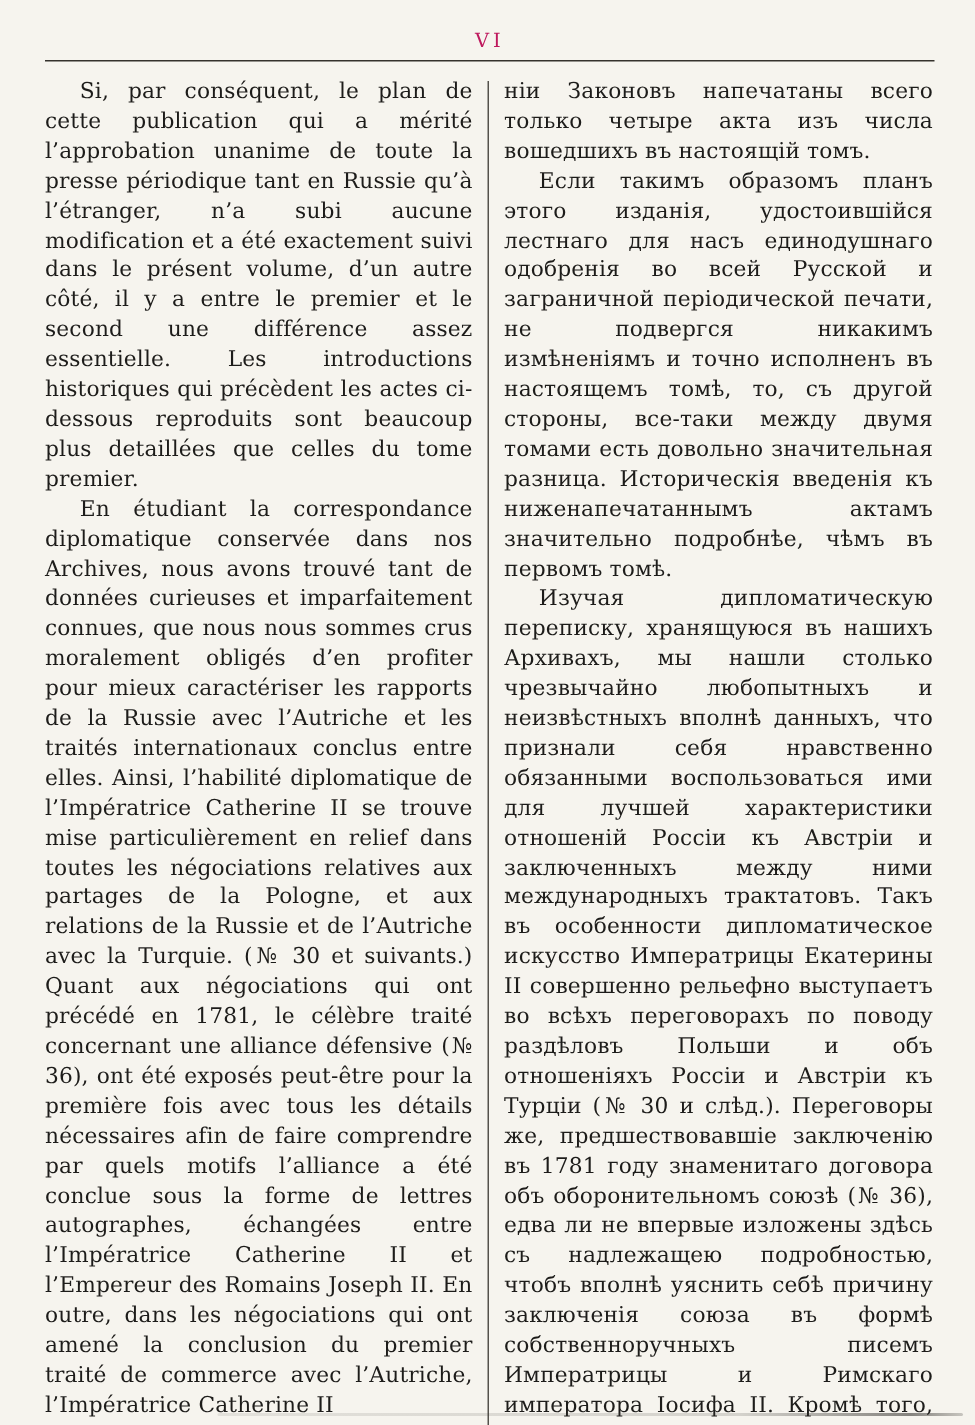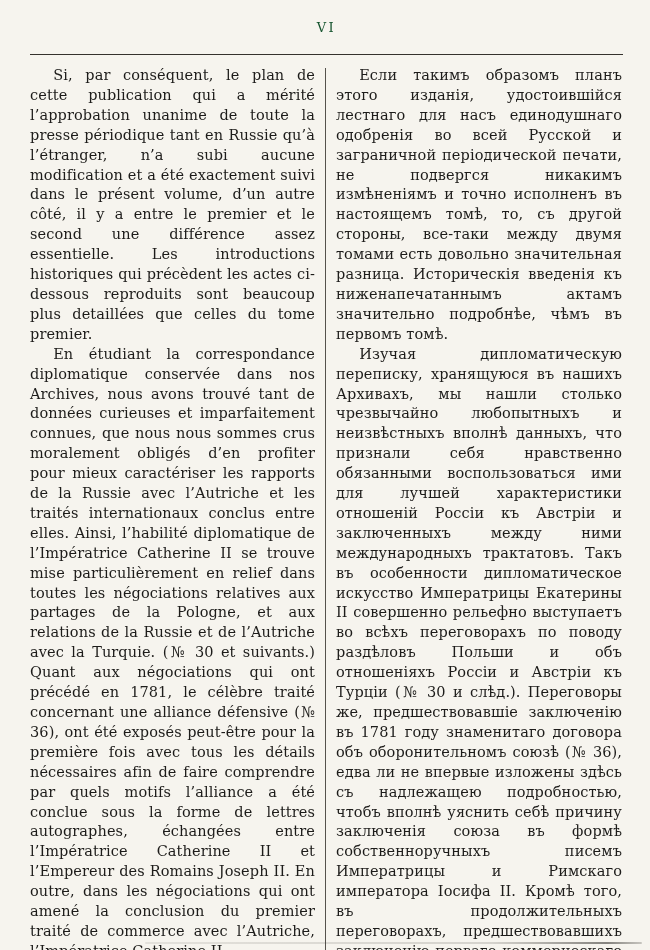--- a/index.html
+++ b/index.html
@@ -19,22 +19,22 @@
     position: absolute;
     top: 0; left: 0; right: 0; bottom: 0;
     padding: 20px 27px 0 30px;
     box-sizing: border-box;
   }
   .page-number {
     text-align: center;
     font-size: 13px;
     letter-spacing: 2.5px;
     font-weight: normal;
-    color: #14532d;
-    margin-bottom: 19px;
+    color: #be185d;
+    margin-bottom: 5px;
   }
   .header-rule {
     height: 0;
     border-top: 1.3px solid #35322d;
     margin: 3px 0 11px 0;
   }
   .columns {
     display: flex;
     align-items: stretch;
   }
@@ -82,20 +82,21 @@
   <div class="columns">
 
     <div class="col left">
       <p class="indent">Si, par conséquent, le plan de cette publication qui a mérité l’approbation unanime de toute la presse périodique tant en Russie qu’à l’étranger, n’a subi aucune modification et a été exactement suivi dans le présent volume, d’un autre côté, il y a entre le premier et le second une différence assez essentielle. Les introductions historiques qui précèdent les actes ci-dessous reproduits sont beaucoup plus detaillées que celles du tome premier.</p>
       <p class="indent">En étudiant la correspondance diplomatique conservée dans nos Archives, nous avons trouvé tant de données curieuses et imparfaitement connues, que nous nous sommes crus moralement obligés d’en profiter pour mieux caractériser les rapports de la Russie avec l’Autriche et les traités internationaux conclus entre elles. Ainsi, l’habilité diplomatique de l’Impératrice Catherine II se trouve mise particulièrement en relief dans toutes les négociations relatives aux partages de la Pologne, et aux relations de la Russie et de l’Autriche avec la Turquie. (№ 30 et suivants.) Quant aux négociations qui ont précédé en 1781, le célèbre traité concernant une alliance défensive (№ 36), ont été exposés peut-être pour la première fois avec tous les détails nécessaires afin de faire comprendre par quels motifs l’alliance a été conclue sous la forme de lettres autographes, échangées entre l’Impératrice Catherine II et l’Empereur des Romains Joseph II. En outre, dans les négociations qui ont amené la conclusion du premier traité de commerce avec l’Autriche, l’Impératrice Catherine II</p>
     </div>
 
     <div class="divider"></div>
 
     <div class="col right">
+      <p>ніи Законовъ напечатаны всего только четыре акта изъ числа вошедшихъ въ настоящій томъ.</p>
       <p class="indent">Если такимъ образомъ планъ этого изданія, удостоившійся лестнаго для насъ единодушнаго одобренія во всей Русской и заграничной періодической печати, не подвергся никакимъ измѣненіямъ и точно исполненъ въ настоящемъ томѣ, то, съ другой стороны, все-таки между двумя томами есть довольно значительная разница. Историческія введенія къ ниженапечатаннымъ актамъ значительно подробнѣе, чѣмъ въ первомъ томѣ.</p>
       <p class="indent">Изучая дипломатическую переписку, хранящуюся въ нашихъ Архивахъ, мы нашли столько чрезвычайно любопытныхъ и неизвѣстныхъ вполнѣ данныхъ, что признали себя нравственно обязанными воспользоваться ими для лучшей характеристики отношеній Россіи къ Австріи и заключенныхъ между ними международныхъ трактатовъ. Такъ въ особенности дипломатическое искусство Императрицы Екатерины II совершенно рельефно выступаетъ во всѣхъ переговорахъ по поводу раздѣловъ Польши и объ отношеніяхъ Россіи и Австріи къ Турціи (№ 30 и слѣд.). Переговоры же, предшествовавшіе заключенію въ 1781 году знаменитаго договора объ оборонительномъ союзѣ (№ 36), едва ли не впервые изложены здѣсь съ надлежащею подробностью, чтобъ вполнѣ уяснить себѣ причину заключенія союза въ формѣ собственноручныхъ писемъ Императрицы и Римскаго императора Іосифа II. Кромѣ того, въ продолжительныхъ переговорахъ, предшествовавшихъ заключенію перваго коммерческаго съ Австріею трактата, Императрица Екате-</p>
     </div>
 
   </div>
 </div>
 
 <div class="scan-artifact"></div>
 
 </body></html>

